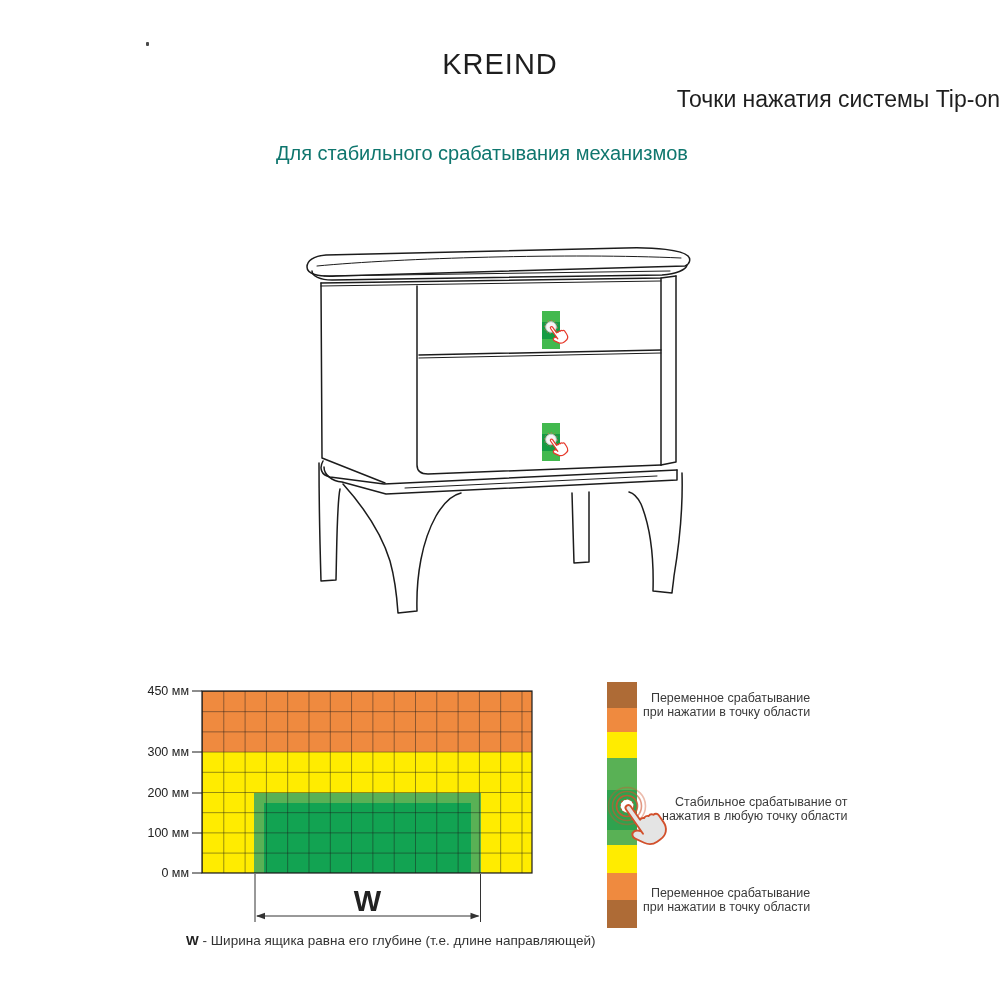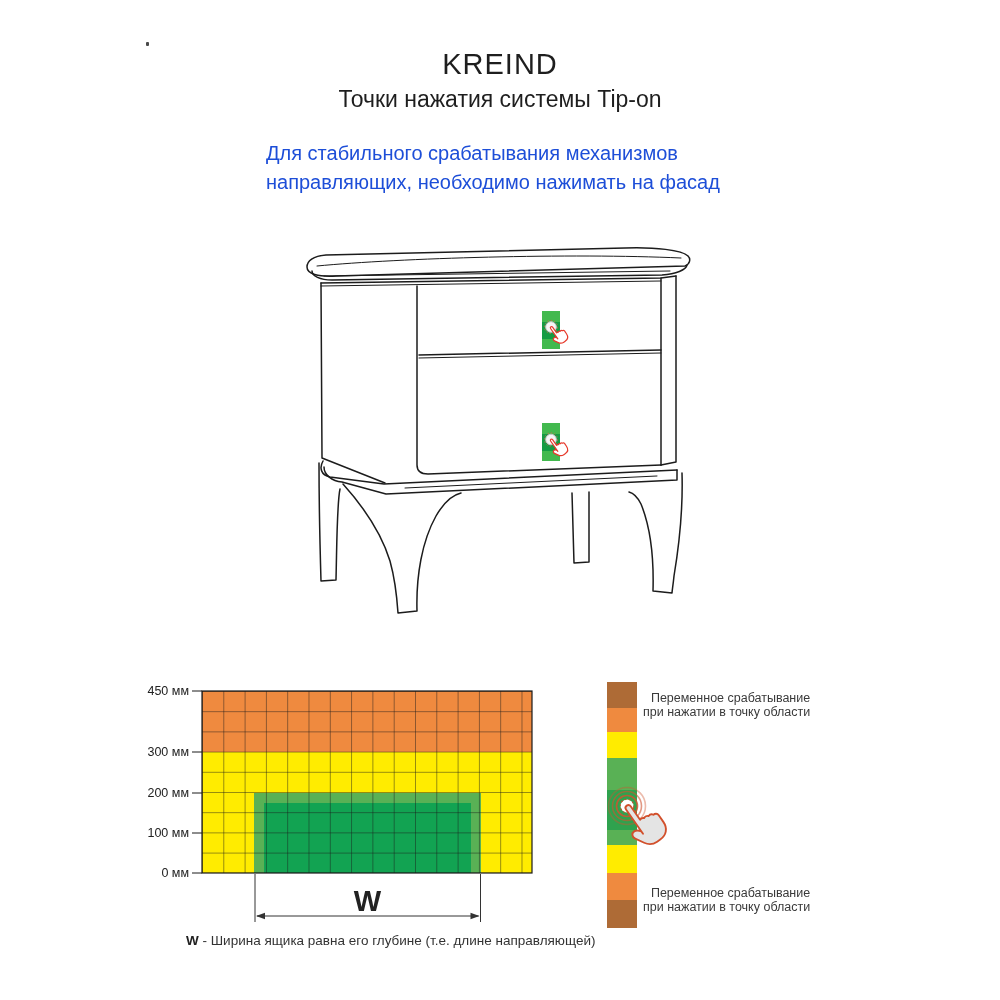--- a/index.html
+++ b/index.html
@@ -1,22 +1,22 @@
 <!DOCTYPE html>
 <html><head>
 <meta charset="utf-8">
 <style>
   html,body{margin:0;padding:0;background:#ffffff;}
   .page{position:relative;width:1000px;height:980px;background:#fff;overflow:hidden;
         font-family:"Liberation Sans",sans-serif;color:#1c1c1c;}
   .abs{position:absolute;}
   .stray-dot{left:146px;top:42px;width:3px;height:4px;background:#4a4a4a;border-radius:1px;}
   .brand{left:0;top:48px;width:1000px;text-align:center;font-size:29px;letter-spacing:1px;color:#1e1e1e;}
-  .subtitle{left:0;top:86px;width:1000px;text-align:center;font-size:23px;color:#1e1e1e;}
-  .desc{left:266px;top:139px;width:500px;font-size:20px;line-height:29px;color:#1d4ed8;}
+  .subtitle{left:0;top:86px;width:1000px;text-align:right;font-size:23px;color:#1e1e1e;}
+  .desc{left:276px;top:139px;width:500px;font-size:20px;line-height:29px;color:#0f766e;}
   .furniture-svg{left:200px;top:245px;}
   .zone-svg{left:140px;top:680px;}
   .legendbar-svg{left:607px;top:682px;}
   .legendicon-svg{left:595px;top:775px;}
   .legend-text{font-size:12.5px;line-height:14px;color:#3a3a3a;text-align:right;}
   .lt1{left:643px;top:691px;}
   .lt2{left:662px;top:795px;}
   .lt3{left:643px;top:886px;}
   .caption{left:186px;top:933px;font-size:13.5px;color:#333;}
   .caption b{color:#222;}
@@ -33,21 +33,20 @@
 
 <div class="page">
 
   <div class="abs stray-dot"></div>
 
   <div class="abs brand">KREIND</div>
   <div class="abs subtitle">Точки нажатия системы Tip-on</div>
 
   <div class="abs desc">
     <div>Для стабильного срабатывания механизмов</div>
-    <div>направляющих, необходимо нажимать на фасад</div>
   </div>
 
   <svg class="abs furniture-svg" width="510" height="390" viewBox="0 0 510 390">
 
     <path class="furn-line" d="M107,22 C107,16 113,11 126,10 L425,3 C455,2 482,5 488,11 C491,14 490,19 485,21 L136,31 C118,32 107,29 107,22 Z"></path>
     <path class="furn-thin" d="M117,21 C200,13 370,8 481,13"></path>
     <path class="furn-line" d="M112,26 C112,31 120,35 132,35 L462,30 C476,29 486,25 487,20"></path>
     <path class="furn-thin" d="M124,31 L470,26"></path>
 
     <path class="furn-line" d="M121,38 L461,33 L476,31"></path>
@@ -139,20 +138,24 @@
     <circle cx="32" cy="31" r="10.5" fill="none" stroke="#cf5430" stroke-width="1.6" opacity="0.85"></circle>
     <circle cx="32" cy="31" r="6.5" fill="#ffffff"></circle>
     <circle cx="32" cy="31" r="6.8" fill="none" stroke="#cb4f2d" stroke-width="1.1" stroke-dasharray="2 2.2"></circle>
     <path class="hand-legend" transform="translate(32,31) rotate(-35) scale(2.35) translate(-5.4,-1)" d="M4.2,14.6 L4.2,2 C4.2,0.4 6.6,0.4 6.6,2 L6.6,9 C7.1,8.8 7.9,8.9 8.4,9.4 C9,9 10,9.1 10.5,9.8 C11.2,9.5 12.1,9.7 12.5,10.5 C13.3,10.4 14.2,10.9 14.2,12 L14.2,15.4 C14.2,18.8 11.9,20.8 8.8,20.8 L7.2,20.8 C5,20.8 3.4,19.7 2.4,18 L0.3,14.4 C-0.5,13 0.3,11.6 1.7,11.6 C2.7,11.6 3.6,12.4 4.2,13.4 Z"></path>
   </svg>
 
   <div class="abs legend-text lt1">
     <div>Переменное срабатывание</div>
     <div>при нажатии в точку области</div>
   </div>
+  <div class="abs legend-text lt2">
+    <div>Стабильное срабатывание от</div>
+    <div>нажатия в любую точку области</div>
+  </div>
   <div class="abs legend-text lt3">
     <div>Переменное срабатывание</div>
     <div>при нажатии в точку области</div>
   </div>
 
   <div class="abs caption">
     <b>W</b><span> - Ширина ящика равна его глубине (т.е. длине направляющей)</span>
   </div>
 
 </div>

